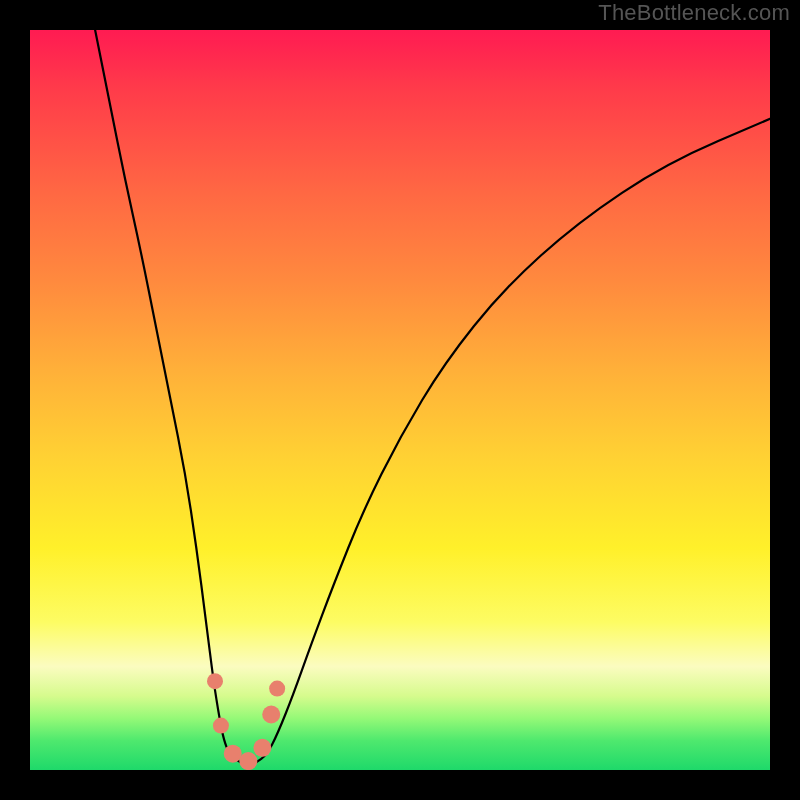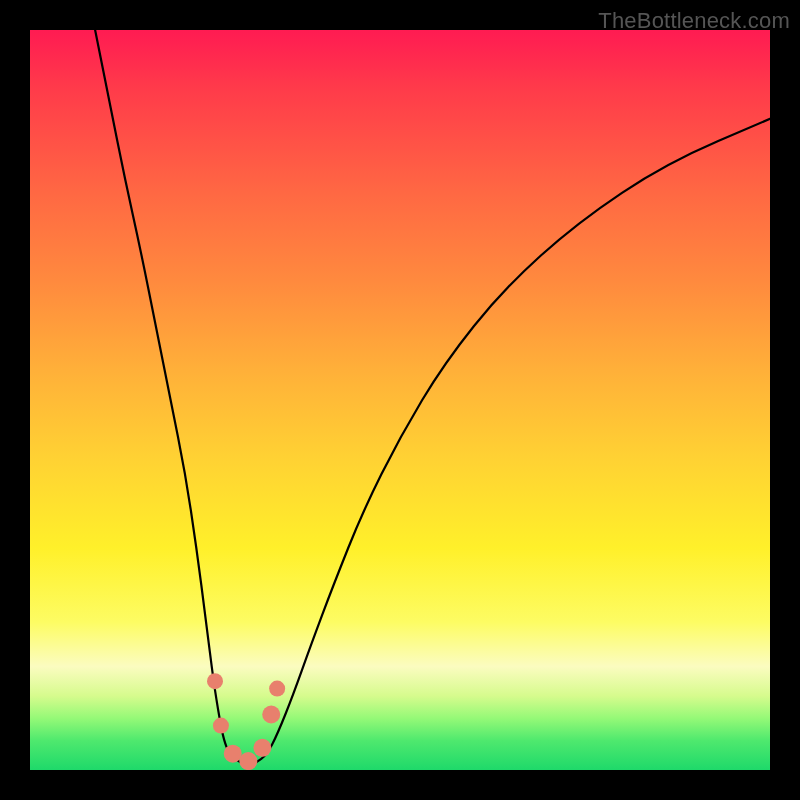--- a/index.html
+++ b/index.html
@@ -11,21 +11,21 @@
     font-family: Arial, Helvetica, sans-serif;
   }
   .outer {
     width: 800px;
     height: 800px;
     background: #000;
     position: relative;
   }
   .watermark {
     position: absolute;
-    top: 8px;
+    top: 0;
     right: 10px;
     color: #555;
     font-size: 22px;
     font-weight: 500;
     letter-spacing: 0.2px;
     z-index: 20;
   }
   .plot-frame {
     position: absolute;
     left: 30px;

